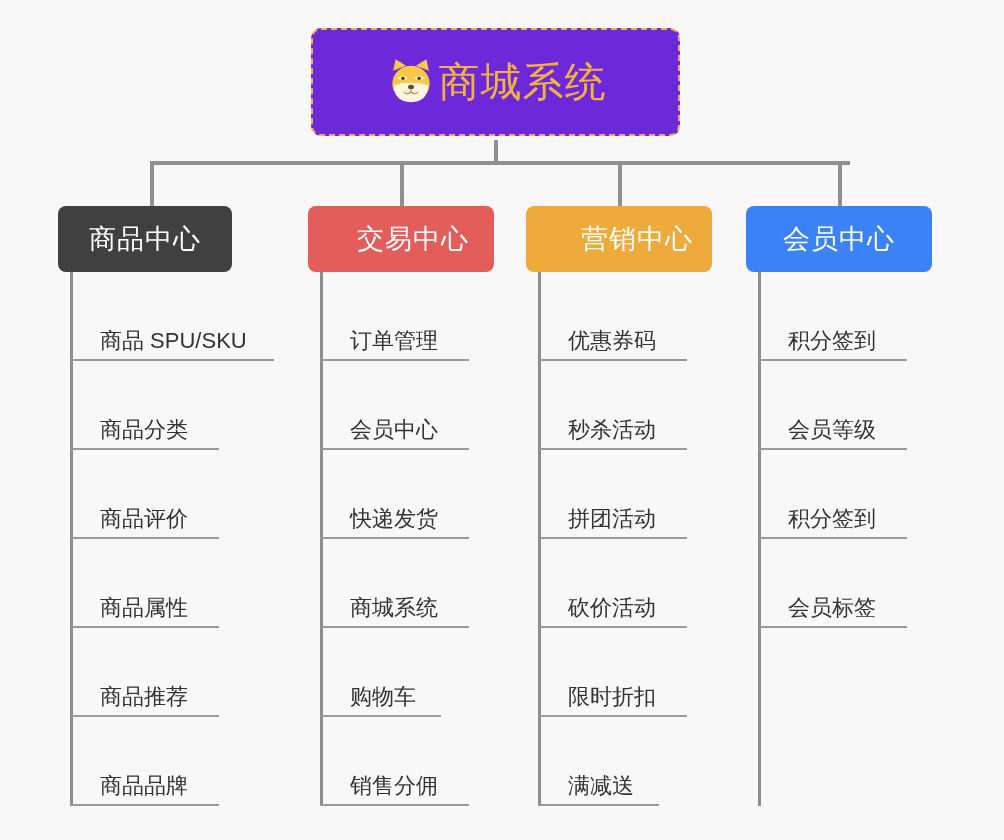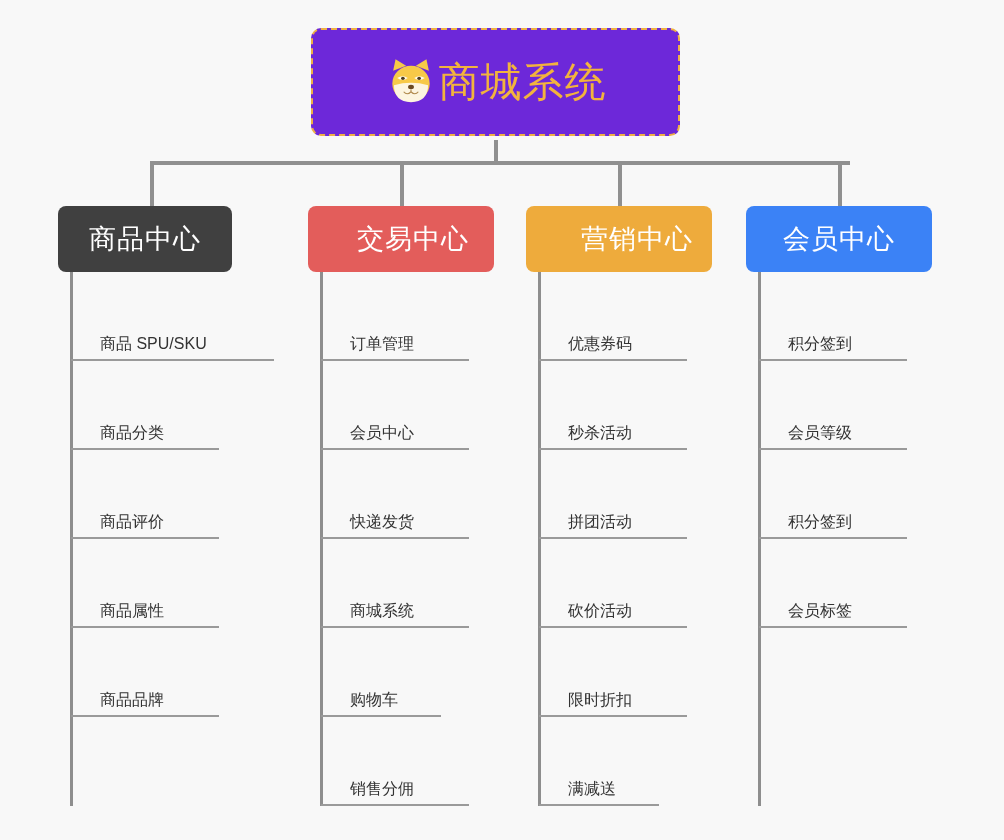--- a/index.html
+++ b/index.html
@@ -107,21 +107,21 @@
   }
   .leaf {
     position: relative;
     height: 89px;
     box-sizing: border-box;
     display: flex;
     align-items: flex-end;
     padding-left: 42px;
   }
   .leaf-label {
-    font-size: 16px;
+    font-size: 22px;
     color: #333333;
     line-height: 1;
     padding-bottom: 9px;
     white-space: nowrap;
     position: relative;
   }
   .leaf-underline {
     position: absolute;
     left: 13px;
     bottom: 0;
@@ -178,20 +178,24 @@
           </div>
           <div class="leaf">
             <span class="leaf-label">商品评价</span>
             <div class="leaf-underline" style="width: 148px;"></div>
           </div>
           <div class="leaf">
             <span class="leaf-label">商品属性</span>
             <div class="leaf-underline" style="width: 148px;"></div>
           </div>
           <div class="leaf">
+            <span class="leaf-label">商品推荐</span>
+            <div class="leaf-underline" style="width: 148px;"></div>
+          </div>
+          <div class="leaf">
             <span class="leaf-label">商品品牌</span>
             <div class="leaf-underline" style="width: 148px;"></div>
           </div>
         </div>
       </div>
       <div class="branch" style="left: 308px; width: 186px;">
         <div class="branch-header" style="background: rgb(227, 93, 91); width: 186px; padding-left: 24px;">
           <span>交易中心</span>
         </div>
         <div class="branch-body">

